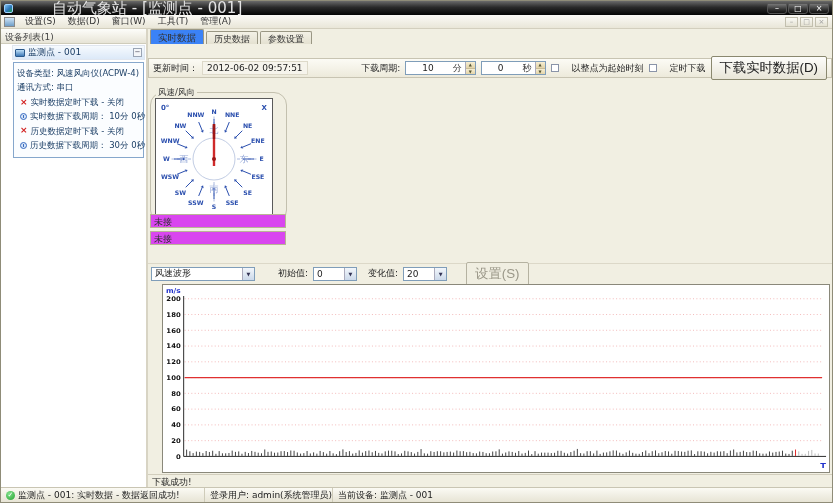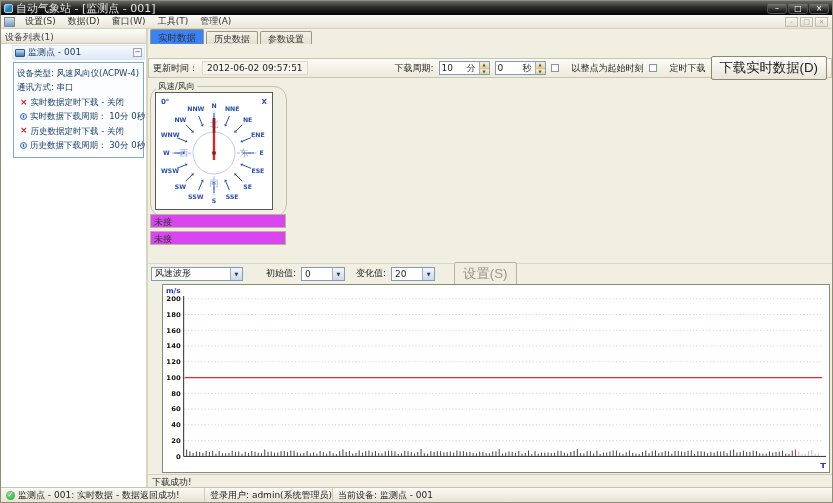--- a/index.html
+++ b/index.html
@@ -3,21 +3,21 @@
 <meta charset="utf-8">
 <style>
   * { margin:0; padding:0; box-sizing:border-box; }
   html,body { width:833px; height:503px; overflow:hidden; }
   body { font-family:"DejaVu Sans","Liberation Sans",sans-serif; font-size:9px; color:#222; }
   .window { width:833px; height:503px; display:flex; flex-direction:column; background:#f1efe2; border:1px solid #8f8c78; }
 
   
   .titlebar { height:14px; background:linear-gradient(#6a6a6a,#2a2a2a 45%,#050505); color:#e4e4e4; display:flex; align-items:center; padding:0 3px; flex:0 0 auto; }
   .app-icon { width:9px; height:9px; margin-right:3px; border-radius:2px; background:linear-gradient(135deg,#7ec3ef 0%,#2d74b8 55%,#1b9e44 100%); border:1px solid #9fd2ff; }
-  .title-text { font-size:11px; letter-spacing:0; white-space:nowrap; overflow:hidden; }
+  .title-text { font-size:15px; letter-spacing:0; white-space:nowrap; overflow:hidden;margin-left:36px; }
   .win-btns { margin-left:auto; display:flex; gap:1px; }
   .win-btn { width:20px; height:11px; font-size:8px; line-height:10px; text-align:center; color:#fff; background:linear-gradient(#777,#333 60%,#111); border:1px solid #555; border-radius:0 0 3px 3px; cursor:default; }
 
   
   .menubar { height:14px; background:linear-gradient(#fbfaf6,#e9e6d8); border-bottom:1px solid #d3cfbe; display:flex; align-items:center; padding:0 2px; flex:0 0 auto; }
   .mdi-icon { width:11px; height:10px; background:linear-gradient(#cfe4f7,#6f9ec7); border:1px solid #888; margin:0 4px 0 1px; }
   .menu-item { padding:1px 6px; color:#333; }
   .mdi-btns { margin-left:auto; display:flex; gap:2px; margin-right:2px; }
   .mdi-btn { width:13px; height:10px; font-size:7px; line-height:9px; text-align:center; color:#999; border:1px solid #c2bfae; background:linear-gradient(#fafaf6,#e4e1d2); }
 
@@ -40,43 +40,43 @@
 
   
   .right-panel { flex:1; display:flex; flex-direction:column; min-width:0; }
   .tabbar { height:15px; flex:0 0 auto; display:flex; align-items:flex-end; gap:2px; padding-left:2px; }
   .tab { font-size:9px; height:13px; padding:1px 7px; border:1px solid #9a9784; border-bottom:none; background:linear-gradient(#f3f1e6,#e4e1d1); color:#333; border-radius:2px 2px 0 0; white-space:nowrap; }
   .tab.active { height:15px; padding-top:2px; background:#3b82f6; font-size:9.5px; }
   .toolbar { height:20px; flex:0 0 auto; border:1px solid #c8c4b2; background:linear-gradient(#fcfbf5,#edeadb); display:flex; align-items:center; gap:4px; padding:0 4px; white-space:nowrap;margin-top:14px; }
   .time-value { background:#f6f4ec; border:1px solid #ddd9c9; padding:1px 4px; color:#222; }
   .tb-right { margin-left:auto; display:flex; align-items:center; gap:5px; }
   .numfield { display:flex; align-items:center; border:1px solid #7f9db9; background:#fff; height:14px; }
-  .numfield .value { padding:0 2px; min-width:24px; }
+  .numfield .value { padding:0 16px; min-width:24px; }
   .numfield .unit { padding:0 3px; color:#333; }
   .spinner { width:10px; height:100%; display:flex; flex-direction:column; border-left:1px solid #aab; }
   .spin { flex:1; font-size:4px; line-height:5px; text-align:center; color:#553; background:linear-gradient(#f7eed2,#e3d4a8); border-bottom:1px solid #c9bc95; }
   .spin:last-child { border-bottom:none; }
   .checkbox-row { display:flex; align-items:center; gap:13px; }
   .checkbox { width:8px; height:8px; border:1px solid #8a94a8; background:#fff; flex:0 0 auto; }
   .btn { border:1px solid #8a886f; border-radius:2px; background:linear-gradient(#fdfdfb,#e8e5d7); padding:2px 8px; color:#222; white-space:nowrap; }
   .btn.disabled { color:#9a9788; border-color:#b5b2a1; background:#f0eee1; }
 
   
   .upper { height:185px; flex:0 0 auto; position:relative; }
-  .groupbox { position:absolute; left:2px; top:8px; width:137px; height:131px; border:1px solid #c3c0ae; border-radius:13px; }
+  .groupbox { position:absolute; left:2px; top:14px; width:137px; height:131px; border:1px solid #c3c0ae; border-radius:13px; }
   .groupbox .legend { position:absolute; top:-6px; left:5px; background:#f1efe2; padding:0 2px; font-size:8.5px; color:#333; }
   .compass-canvas { position:absolute; left:4px; top:5px; width:118px; height:118px; background:#fff; border:1px solid #5a5a5a; }
   .sensor-box { position:absolute; left:2px; width:136px; height:14px; background:#d946ef; border:1px solid #b9b594; padding:1px 3px; color:#333; }
 
   
   .controls-row { height:20px; flex:0 0 auto; display:flex; align-items:center; gap:5px; padding:0 3px; border-top:1px solid #dcd8c8; }
   .combo { display:flex; align-items:center; border:1px solid #7f9db9; background:#fff; height:14px; }
   .combo .sel { padding:0 3px; }
   .combo .drop { margin-left:auto; width:12px; height:100%; border-left:1px solid #aab; background:linear-gradient(#f2f6fb,#ccd9ea); font-size:5px; color:#335; display:flex; align-items:center; justify-content:center; }
-  .combo.wave { width:92px; }
+  .combo.wave { width:104px; }
   .combo.small { width:44px; }
   .ctl-label { color:#222; }
 
   
   .chart-wrap { flex:1 1 auto; margin:1px 2px 1px 14px; border:1px solid #8a887a; background:#fff; min-height:0; }
   .chart-wrap svg { width:100%; height:100%; display:block; }
 
   .status-line { height:13px; flex:0 0 auto; padding:1px 4px; background:#f1efe2; border-top:1px solid #d2cebd; color:#222; }
 
   

